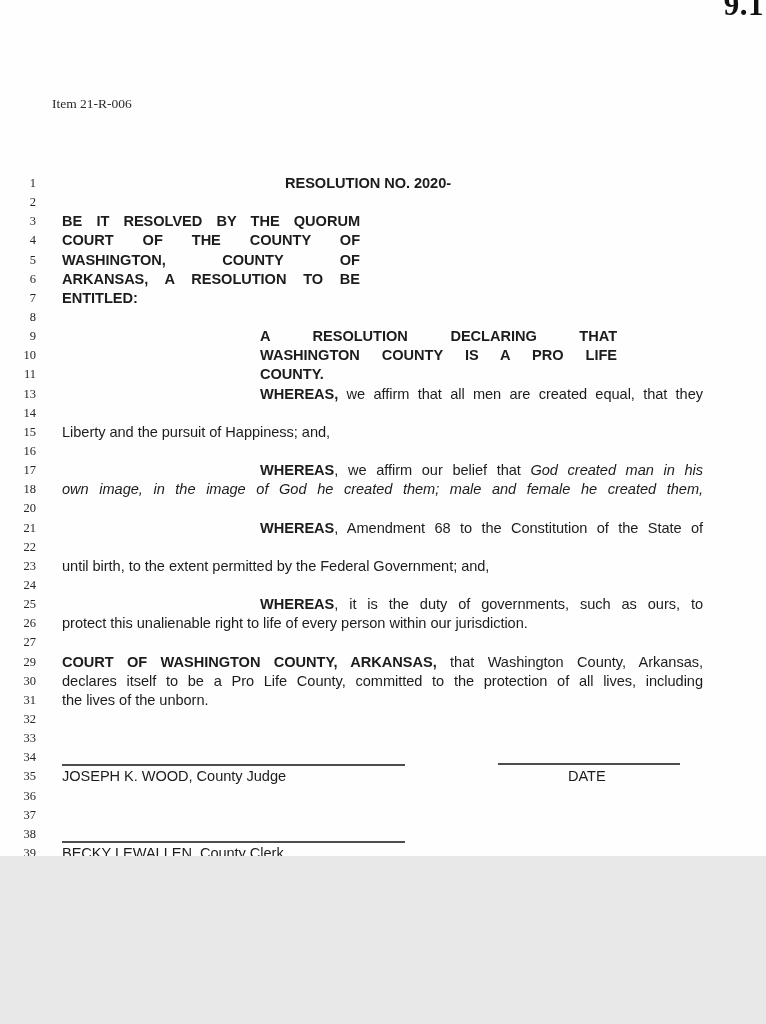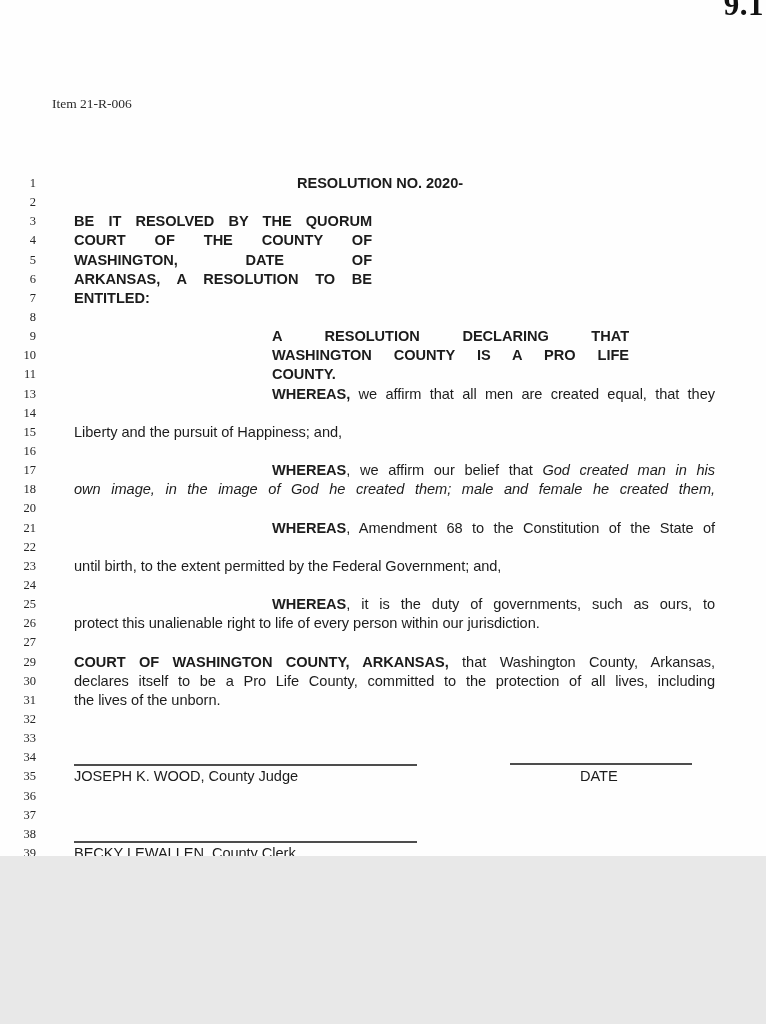--- a/index.html
+++ b/index.html
@@ -19,21 +19,21 @@
     font-size:13.5px;color:#2b2b2b;margin-top:16px;
   }
   .lines{position:absolute;left:0;top:174px;width:766px;}
   .row{display:flex;height:19.15px;align-items:flex-start;}
   .num{
     width:36px;flex:0 0 36px;text-align:right;
     font-family:"Liberation Serif","DejaVu Serif",serif;
     font-size:12.5px;line-height:19.15px;color:#262626;
   }
   .content{
-    position:relative;margin-left:38px;flex:0 0 auto;
+    position:relative;margin-left:26px;flex:0 0 auto;
     font-size:14.6px;line-height:19.15px;height:19.15px;
     letter-spacing:-0.05px;white-space:normal;overflow:visible;
   }
   .content.just{text-align:justify;text-align-last:justify;}
   .content.title{padding-left:223px;font-weight:bold;white-space:nowrap;}
   .content.block{width:298px;font-weight:bold;}
   .content.indent{padding-left:198px;width:357px;font-weight:bold;}
   .content.pfirst{padding-left:198px;width:443px;}
   .content.full{width:641px;}
   .b{font-weight:bold;}
@@ -63,21 +63,21 @@
       <div class="row">
         <div class="num">3</div>
         <div class="content block just"><span>BE IT RESOLVED BY THE QUORUM</span></div>
       </div>
       <div class="row">
         <div class="num">4</div>
         <div class="content block just"><span>COURT OF THE COUNTY OF</span></div>
       </div>
       <div class="row">
         <div class="num">5</div>
-        <div class="content block just"><span>WASHINGTON, DATE OF</span></div>
+        <div class="content block just"><span>WASHINGTON, COUNTY OF</span></div>
       </div>
       <div class="row">
         <div class="num">6</div>
         <div class="content block just"><span>ARKANSAS, A RESOLUTION TO BE</span></div>
       </div>
       <div class="row">
         <div class="num">7</div>
         <div class="content block"><span>ENTITLED:</span></div>
       </div>
       <div class="row">

